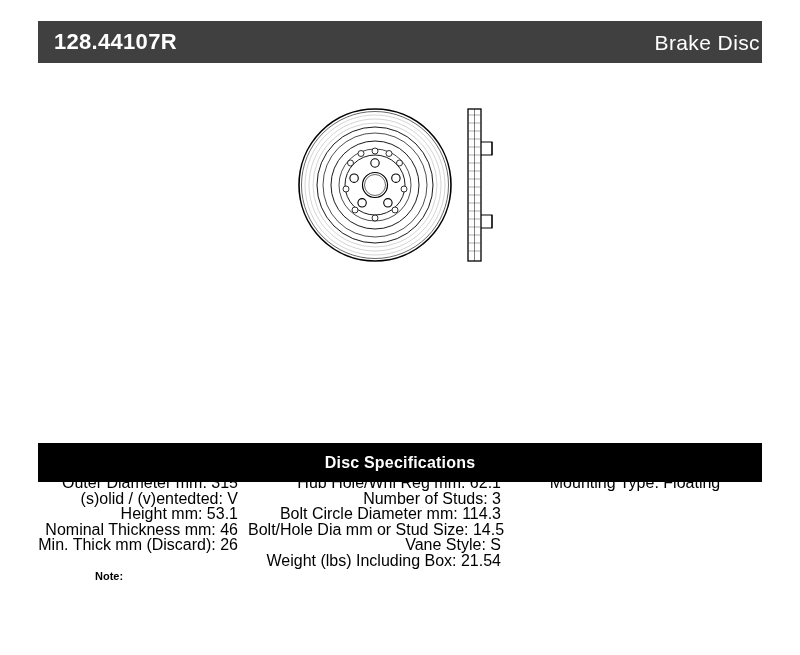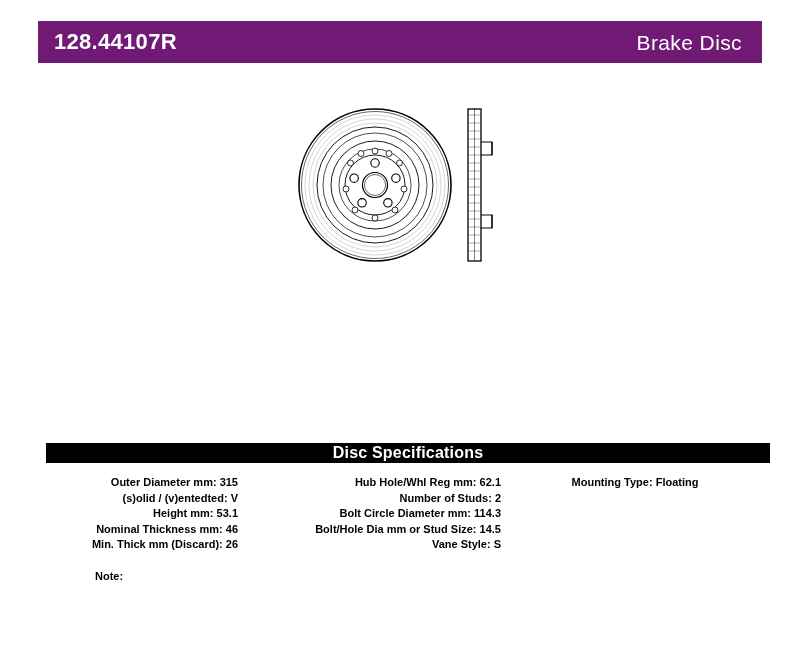--- a/index.html
+++ b/index.html
@@ -24,26 +24,26 @@
     height: 655px;
   }
 
   
   .header-bar {
     position: absolute;
     left: 38px;
     top: 21px;
     width: 724px;
     height: 42px;
-    background: #701a75;
+    background: #404040;
     display: flex;
     align-items: center;
     justify-content: space-between;
     box-sizing: border-box;
-    padding: 0 20px 0 16px;
+    padding: 0 2px 0 16px;
   }
   .part-number {
     color: #ffffff;
     font-size: 22px;
     font-weight: bold;
     letter-spacing: 0.3px;
     line-height: 1;
   }
   .header-title {
     color: #ffffff;
@@ -61,47 +61,46 @@
     width: 270px;
     height: 200px;
   }
 
   
   .specs-bar {
     position: absolute;
     left: 38px;
     top: 443px;
     width: 724px;
-    height: 20px;
+    height: 39px;
     background: #000000;
     display: flex;
     align-items: center;
     justify-content: center;
-    margin-left: 8px;
   }
   .specs-bar-title {
     color: #ffffff;
     font-size: 16px;
     font-weight: bold;
     letter-spacing: 0.2px;
     line-height: 1;
   }
 
   
   .specs-cols {
     position: absolute;
     left: 38px;
     top: 475px;
     width: 724px;
     height: 100px;
   }
   .spec-col {
     position: absolute;
-    font-size: 11px;
-    font-weight: bold;
+    font-size: 16px;
+    font-weight: normal;
     line-height: 15.5px;
   }
   .col-left {
     left: 0;
     top: 0;
     width: 200px;
     text-align: right;
   }
   .col-mid {
     left: 210px;
@@ -229,24 +228,25 @@
     <div class="spec-col col-left">
       <div class="spec-line">Outer Diameter mm: 315</div>
       <div class="spec-line">(s)olid / (v)entedted: V</div>
       <div class="spec-line">Height mm: 53.1</div>
       <div class="spec-line">Nominal Thickness mm: 46</div>
       <div class="spec-line">Min. Thick mm (Discard): 26</div>
     </div>
 
     <div class="spec-col col-mid">
       <div class="spec-line">Hub Hole/Whl Reg mm: 62.1</div>
-      <div class="spec-line">Number of Studs: 2</div>
+      <div class="spec-line">Number of Studs: 3</div>
       <div class="spec-line">Bolt Circle Diameter mm: 114.3</div>
       <div class="spec-line">Bolt/Hole Dia mm or Stud Size: 14.5</div>
       <div class="spec-line">Vane Style: S</div>
+      <div class="spec-line">Weight (lbs) Including Box: 21.54</div>
     </div>
 
     <div class="spec-col col-right">
       <div class="spec-line">Mounting Type: Floating</div>
     </div>
 
   </div>
 
   <div class="note">
     <span>Note:</span>

